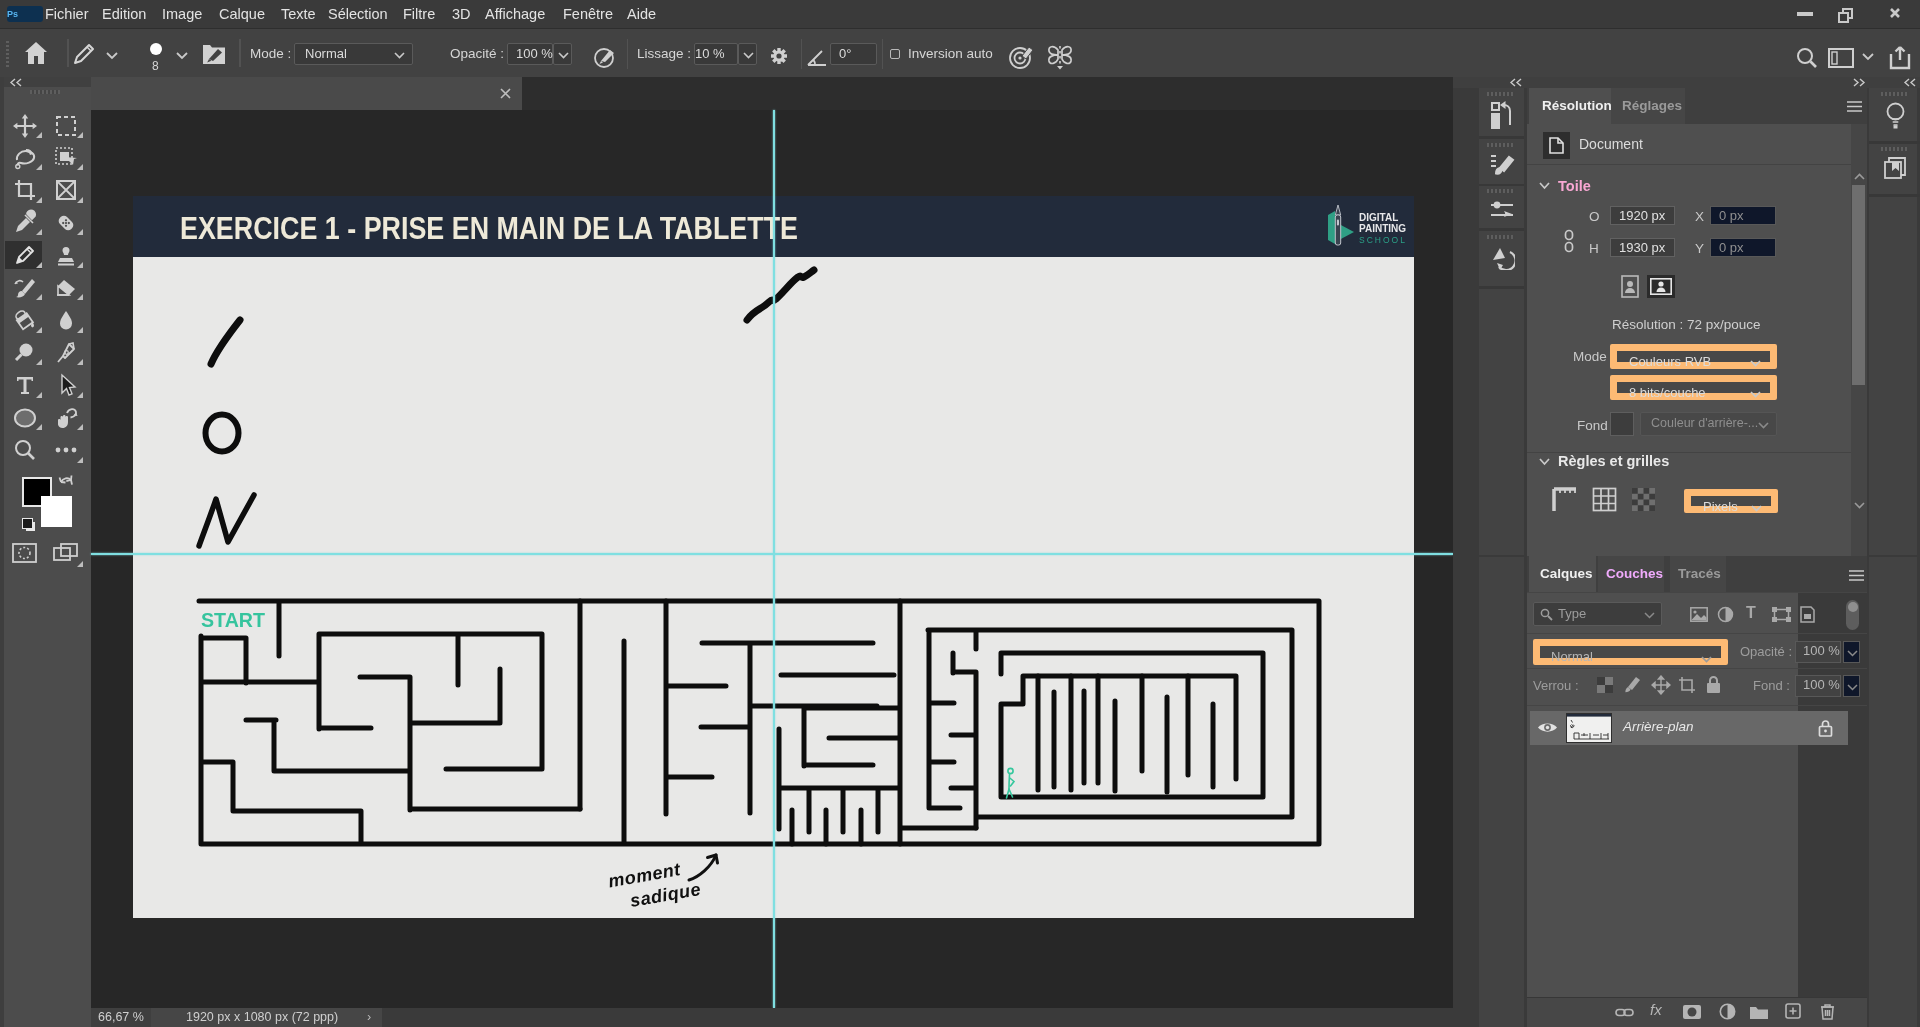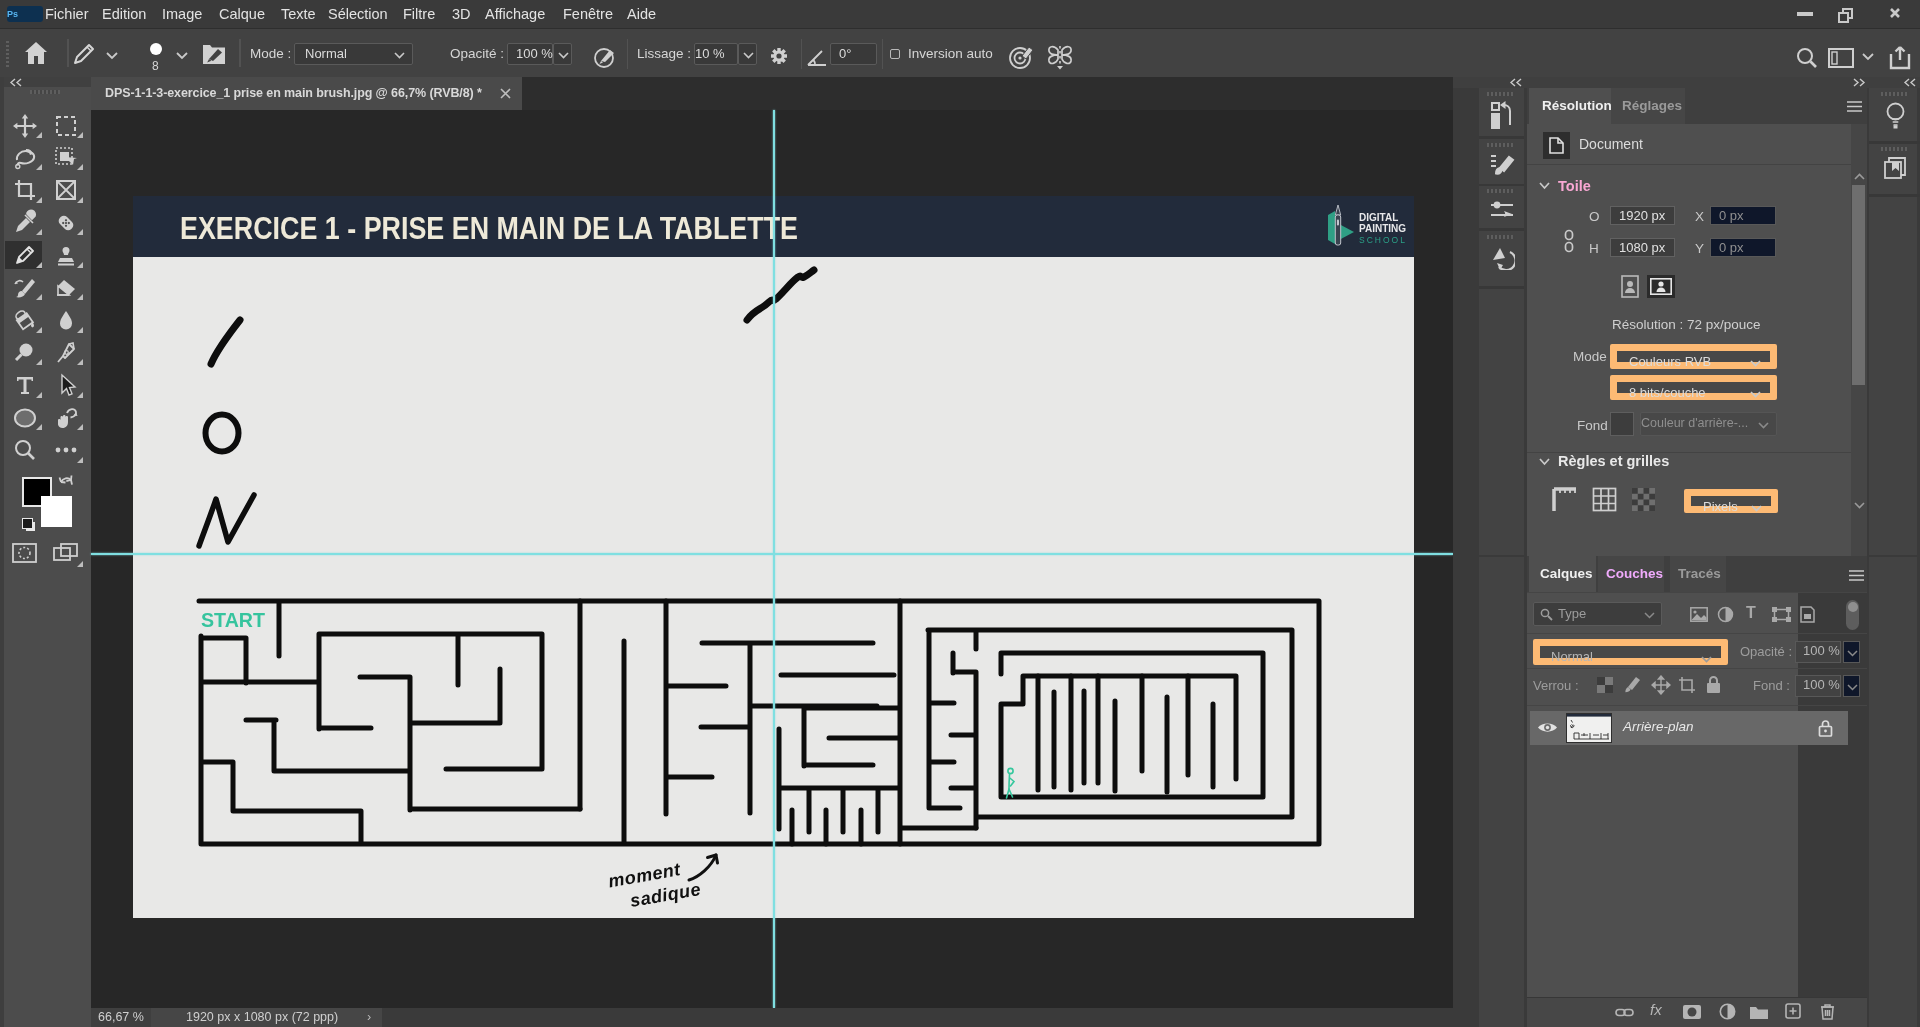--- a/index.html
+++ b/index.html
@@ -374,21 +374,20 @@
   <svg class="abs" style="left:77px;top:380px;" width="6" height="6">
       <path d="M6 0 L6 6 L0 6 Z" fill="#bdbdbd"></path>
     </svg>
   <svg class="abs" style="left:77px;top:484px;" width="6" height="6">
       <path d="M6 0 L6 6 L0 6 Z" fill="#bdbdbd"></path>
     </svg>
 </div>
 
 <div class="abs" id="tabrow" style="left:91px;top:77px;width:1362px;height:33px;background:#2d2d2d;">
   <div class="abs" style="left:0;top:0;width:431px;height:33px;background:#4a4a4a;">
-    <span class="abs" style="left:14px;top:0;line-height:33px;font-size:12.5px;color:#d8d8d8;font-weight:bold;letter-spacing:-0.1px;">DPS-1-1-3-exercice_1 prise en main brush.jpg @ 66,7% (RVB/8) *</span>
     <svg class="abs" style="left:408px;top:10px;" width="13" height="13" viewBox="0 0 13 13">
       <path d="M2 2 L11 11 M11 2 L2 11" stroke="#bdbdbd" stroke-width="1.6"></path>
     </svg>
   </div>
 </div>
 
 <div class="abs" id="pasteboard" style="left:91px;top:110px;width:1362px;height:898px;background:#272727;">
   <svg class="abs" id="canvas" style="left:42px;top:86px;" width="1281" height="722" viewBox="0 0 1281 722">
     <rect x="0" y="0" width="1281" height="722" fill="#e8e8e7"></rect>
     <rect x="0" y="0" width="1281" height="61" fill="#222b3b"></rect>
@@ -520,21 +519,21 @@
   <div class="abs pf" style="left:83px;top:118px;width:65px;height:19px;"><span style="margin-left:8px;">1920 px</span></div>
   <span class="abs pl" style="left:168px;top:121px;">X</span>
   <div class="abs pfd" style="left:183px;top:118px;width:66px;height:19px;"><span style="margin-left:8px;">0 px</span></div>
   <svg class="abs" style="left:36px;top:141px;" width="12" height="24" viewBox="0 0 12 24">
     <g fill="none" stroke="#c9c9c9" stroke-width="1.7">
         <rect x="2.5" y="1.5" width="7" height="9" rx="3.5"></rect>
         <rect x="2.5" y="13.5" width="7" height="9" rx="3.5"></rect>
       </g>
   </svg>
   <span class="abs pl" style="left:62px;top:153px;">H</span>
-  <div class="abs pf" style="left:83px;top:150px;width:65px;height:19px;"><span style="margin-left:8px;">1080 px</span></div>
+  <div class="abs pf" style="left:83px;top:150px;width:65px;height:19px;"><span style="margin-left:8px;">1930 px</span></div>
   <span class="abs pl" style="left:168px;top:153px;">Y</span>
   <div class="abs pfd" style="left:183px;top:150px;width:66px;height:19px;"><span style="margin-left:8px;">0 px</span></div>
 
   <svg class="abs" style="left:92px;top:187px;" width="22" height="23" viewBox="0 0 22 23">
     <rect x="3" y="1" width="16" height="21" fill="none" stroke="#b9b9b9" stroke-width="1.6"></rect>
     <circle cx="11" cy="9" r="3" fill="#b9b9b9"></circle>
       <path d="M6 18 a5 5 0 0 1 10 0 Z" fill="#b9b9b9"></path>
   </svg>
   <div class="abs" style="left:120px;top:187px;width:28px;height:23px;background:#2b2b2b;">
     <svg class="abs" style="left:3px;top:3px;" width="22" height="17" viewBox="0 0 22 17">
@@ -548,21 +547,21 @@
   <div class="abs pdd" style="left:83px;top:256px;width:167px;height:25px;"><span style="margin-left:12px;">Couleurs RVB</span>
     <svg class="abs" style="right:9px;top:9px;" width="11" height="7" viewBox="0 0 11 7">
         <path d="M1 1 l4.5 4.5 L10 1" fill="none" stroke="#c9c9c9" stroke-width="1.6"></path>
       </svg></div>
   <div class="abs pdd" style="left:83px;top:287px;width:167px;height:25px;"><span style="margin-left:12px;">8 bits/couche</span>
     <svg class="abs" style="right:9px;top:9px;" width="11" height="7" viewBox="0 0 11 7">
         <path d="M1 1 l4.5 4.5 L10 1" fill="none" stroke="#c9c9c9" stroke-width="1.6"></path>
       </svg></div>
   <span class="abs pl" style="left:50px;top:330px;">Fond</span>
   <div class="abs" style="left:83px;top:324px;width:24px;height:24px;background:#3d3d3d;border:1px solid #5e5e5e;box-sizing:border-box;"></div>
-  <div class="abs pddd" style="left:113px;top:324px;width:137px;height:24px;"><span style="">Couleur d'arrière-...</span>
+  <div class="abs pddd" style="left:113px;top:324px;width:137px;height:24px;"><span style="margin-left:10px;">Couleur d'arrière-...</span>
     <svg class="abs" style="right:7px;top:9px;" width="11" height="7" viewBox="0 0 11 7">
         <path d="M1 1 l4.5 4.5 L10 1" fill="none" stroke="#8a8a8a" stroke-width="1.6"></path>
       </svg></div>
   <div class="abs" style="left:0px;top:364px;width:340px;height:1px;background:#434343;"></div>
   <svg class="abs" style="left:12px;top:370px;" width="11" height="8" viewBox="0 0 11 8">
       <path d="M1 1 L5.5 6 L10 1" fill="none" stroke="#c9c9c9" stroke-width="1.7"></path>
     </svg>
   <span class="abs" style="left:31px;top:365px;font-size:14.5px;font-weight:bold;color:#e8e8e8;">Règles et grilles</span>
   <svg class="abs" style="left:25px;top:399px;" width="26" height="26" viewBox="0 0 26 26">
     <path d="M2 2 V24 M2 2 H24" stroke="#cfcfcf" stroke-width="3.5" fill="none"></path>

